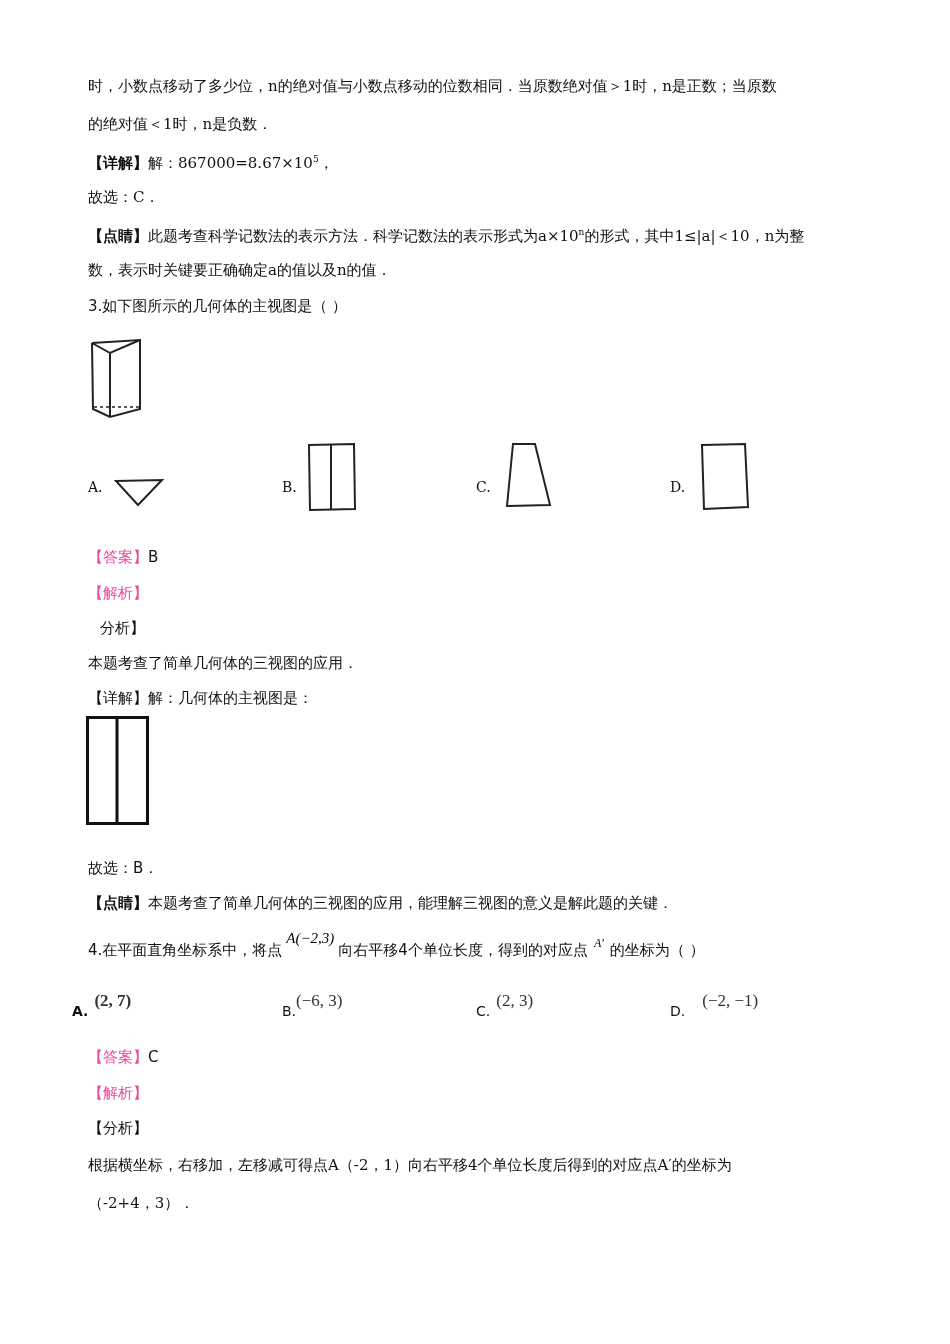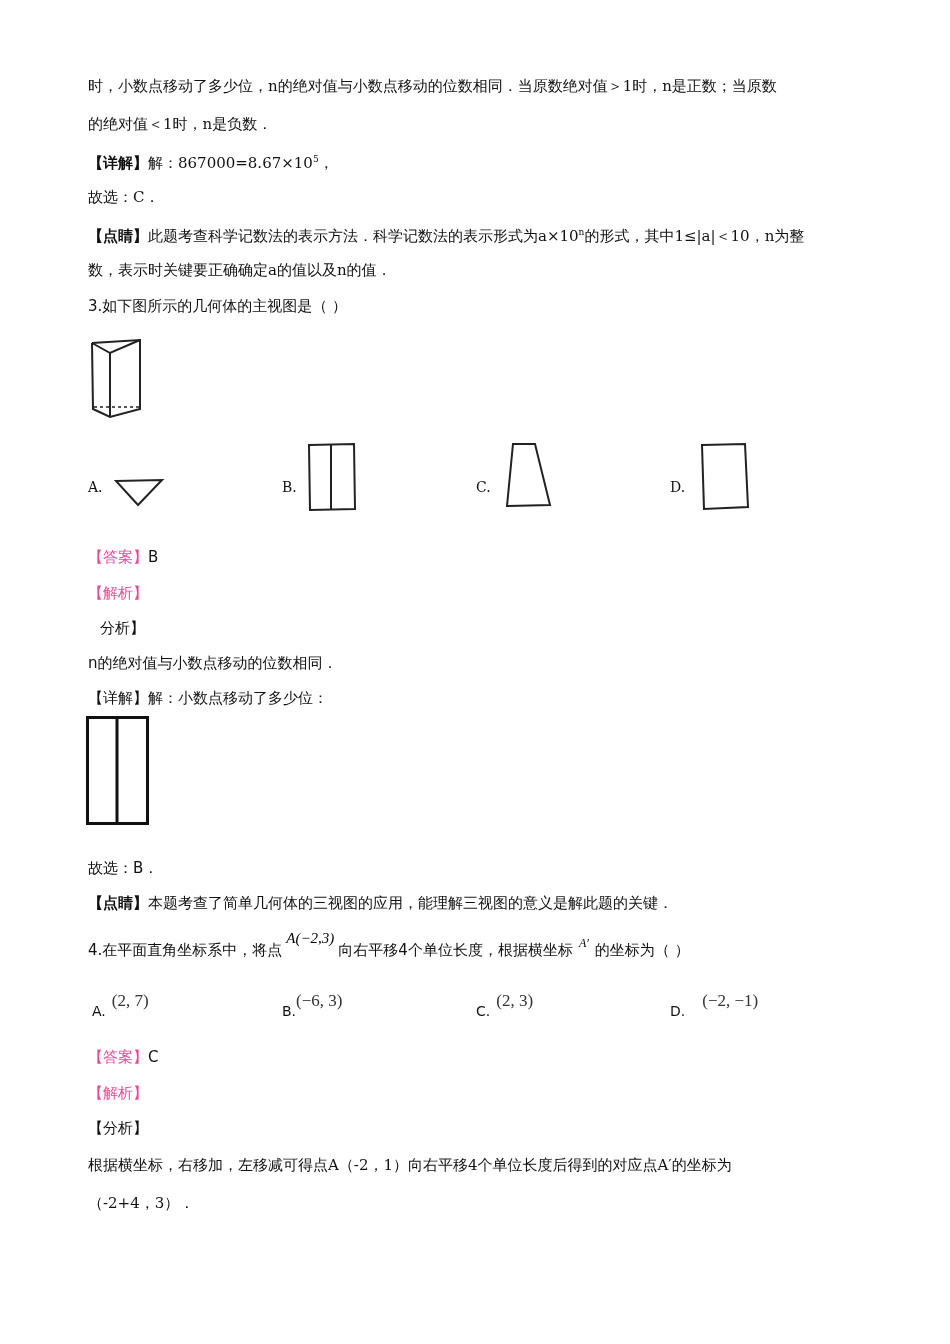--- a/index.html
+++ b/index.html
@@ -76,42 +76,42 @@
   <svg width="52" height="70" viewBox="0 0 52 70">
     <polygon points="3,3 46,2 49,65 5,67" fill="none" stroke="#222" stroke-width="2"></polygon>
   </svg>
 </div>
 
 <div class="line sans" style="top:547px;">
   <span class="blue">【答案】</span><span>B</span>
 </div>
 <div class="line sans blue" style="top:583px;">【解析】</div>
 <div class="line sans" style="top:618px; left:100px;">分析】</div>
-<div class="line sans" style="top:653px;">n的绝对值与小数点移动的位数相同．</div>
+<div class="line sans" style="top:653px;">本题考查了简单几何体的三视图的应用．</div>
 <div class="line sans" style="top:688px;">
-  <span>【详解】</span><span>解：小数点移动了多少位：</span>
+  <span>【详解】</span><span>解：几何体的主视图是：</span>
 </div>
 
 <div class="fig" style="left:86px; top:716px;">
   <svg width="64" height="110" viewBox="0 0 64 110">
     <rect x="1.5" y="1.5" width="60" height="106" fill="none" stroke="#111" stroke-width="3"></rect>
     <line x1="31" y1="1" x2="31" y2="108" stroke="#111" stroke-width="3"></line>
   </svg>
 </div>
 
 <div class="line sans" style="top:858px;">故选：B．</div>
 <div class="line sans" style="top:893px;">
   <span class="bracket-black">【点睛】</span><span>本题考查了简单几何体的三视图的应用，能理解三视图的意义是解此题的关键．</span>
 </div>
 
 <div class="line sans" style="top:940px; height:30px;">
-  <span>4.在平面直角坐标系中，将点</span><span class="math-small" style="position:relative; top:-12px; margin:0 4px;">A(−2,3)</span><span>向右平移4个单位长度，根据横坐标</span><span class="math-small" style="position:relative; top:-8px; margin:0 6px; font-size:12px;">A′</span><span>的坐标为（    ）</span>
+  <span>4.在平面直角坐标系中，将点</span><span class="math-small" style="position:relative; top:-12px; margin:0 4px;">A(−2,3)</span><span>向右平移4个单位长度，得到的对应点</span><span class="math-small" style="position:relative; top:-8px; margin:0 6px; font-size:12px;">A′</span><span>的坐标为（    ）</span>
 </div>
 
-<div class="opt sans" style="left:92px; top:1001px;">
+<div class="opt sans" style="left:72px; top:1001px;font-weight:bold;">
   <span>A.</span><span class="math" style="position:relative; top:-10px; margin-left:6px;">(2, 7)</span>
 </div>
 <div class="opt sans" style="left:282px; top:1001px;">
   <span>B.</span><span class="math" style="position:relative; top:-10px; ">(−6, 3)</span>
 </div>
 <div class="opt sans" style="left:476px; top:1001px;">
   <span>C.</span><span class="math" style="position:relative; top:-10px; margin-left:6px;">(2, 3)</span>
 </div>
 <div class="opt sans" style="left:670px; top:1001px;">
   <span>D.</span><span class="math" style="position:relative; top:-10px; margin-left:17px;">(−2, −1)</span>

